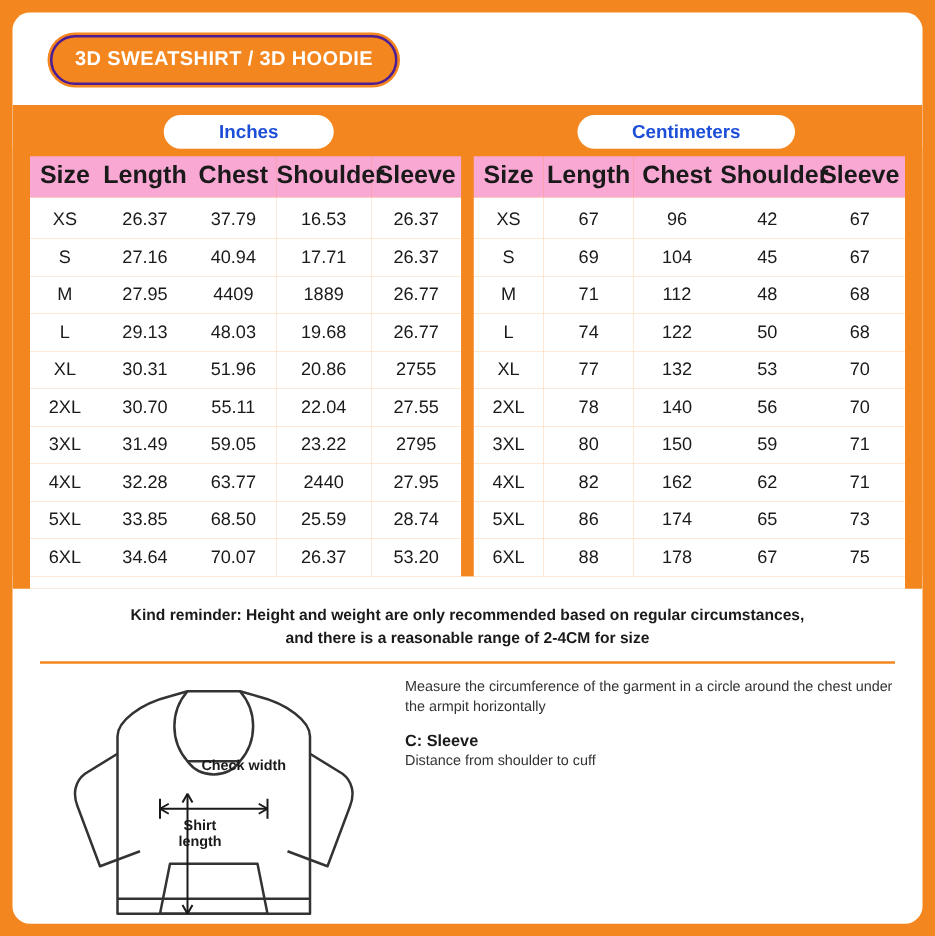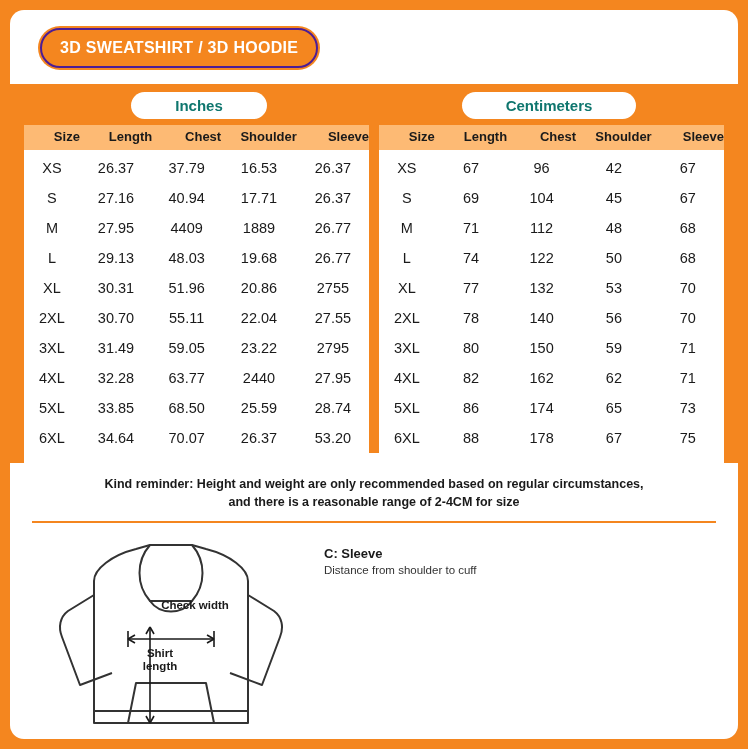--- a/index.html
+++ b/index.html
@@ -57,46 +57,46 @@
     display: flex;
     padding: 0 14px;
   }
   .unit-half {
     flex: 1 1 50%;
     text-align: center;
   }
   .unit-pill {
     display: inline-block;
     background: #ffffff;
-    color: #0f766e;
+    color: #1d4ed8;
     font-size: 15px;
     font-weight: bold;
     padding: 5px 44px;
     border-radius: 14px;
   }
   .tables {
     display: flex;
     background: #f4861f;
     padding: 6px 14px 0 14px;
   }
   .tbl-half {
     flex: 1 1 50%;
   }
   table.sz {
     width: 100%;
     border-collapse: collapse;
     table-layout: fixed;
   }
   table.sz th {
-    font-size: 13px;
+    font-size: 20px;
     font-weight: bold;
     color: #1a1a1a;
     padding: 4px 0 6px 0;
-    text-align: right;
-    background: #fdba74;
+    text-align: center;
+    background: #f9a8d4;
   }
   table.sz td {
     font-size: 14.5px;
     color: #1a1a1a;
     text-align: center;
     padding: 7px 0;
     background: #ffffff;
   }
   table.sz tbody tr:first-child td {
     padding-top: 10px;
@@ -404,20 +404,21 @@
             <path d="M118 92 L114 99 M118 92 L122 99"></path>
             <path d="M118 188 L114 181 M118 188 L122 181"></path>
           </g>
         </svg>
         <div class="fig-label" id="fig-label-width">Check width</div>
         <div class="fig-label" id="fig-label-shirt">Shirt length</div>
       </div>
 
       <div class="measure-defs">
         <div class="mdef">
+          <p>Measure the circumference of the garment in a circle around the chest under the armpit horizontally</p>
         </div>
         <div class="mdef">
           <h4>C: Sleeve</h4>
           <p>Distance from shoulder to cuff</p>
         </div>
       </div>
 
     </div>
 
   </div>

